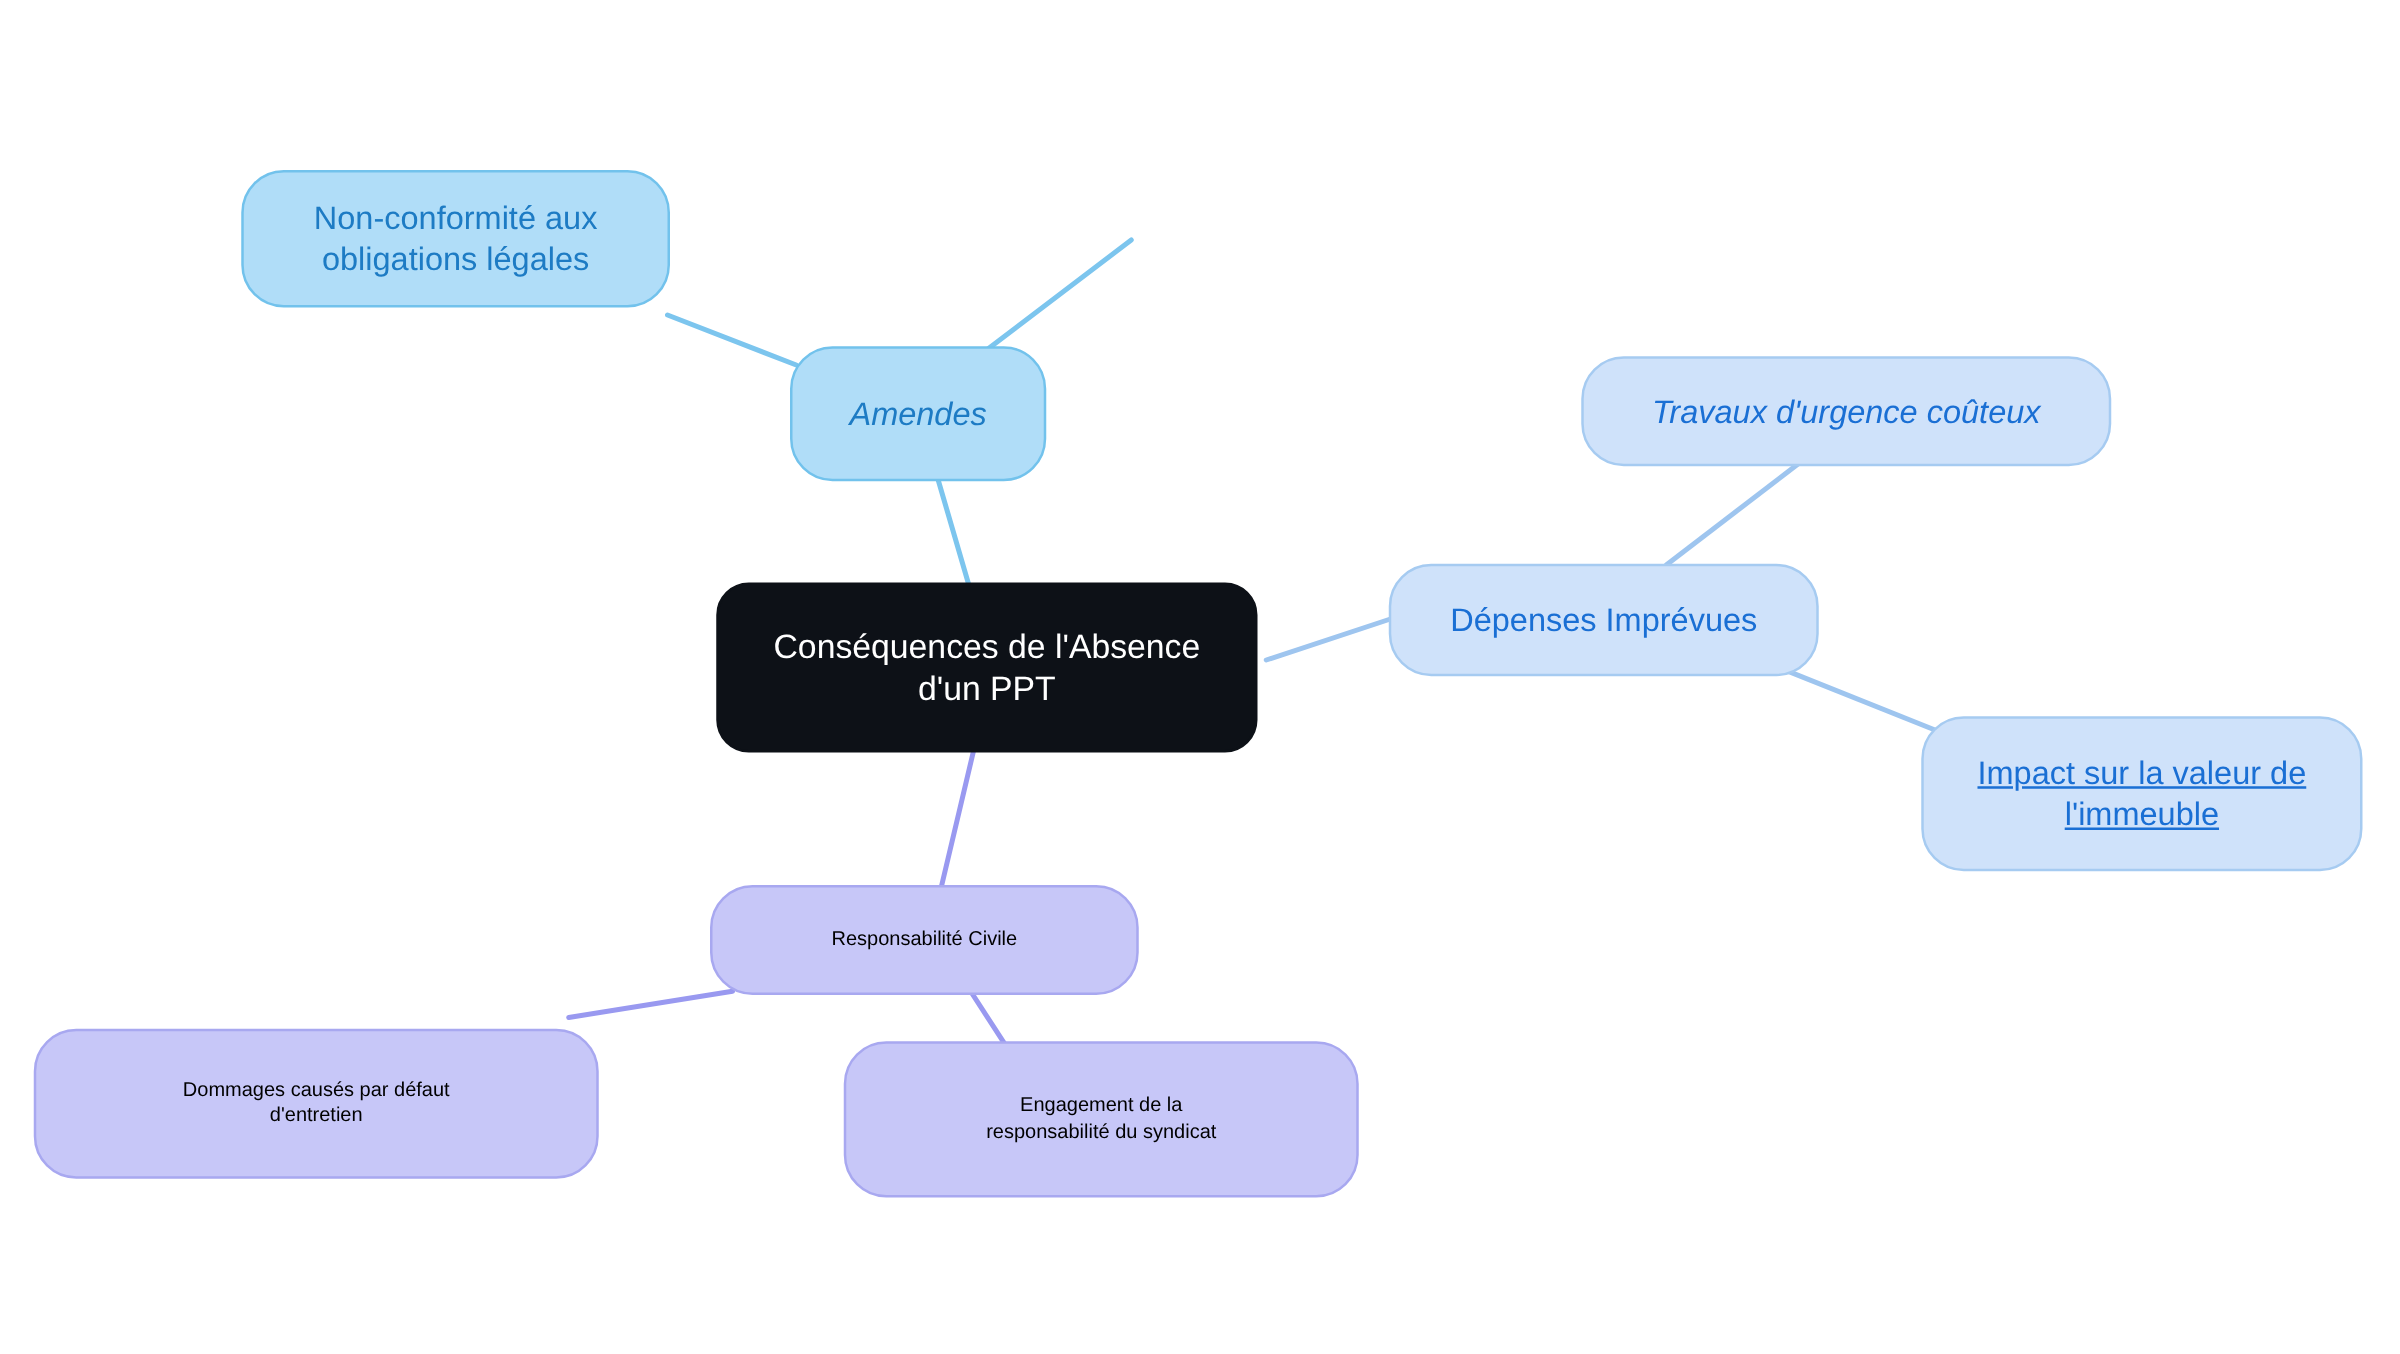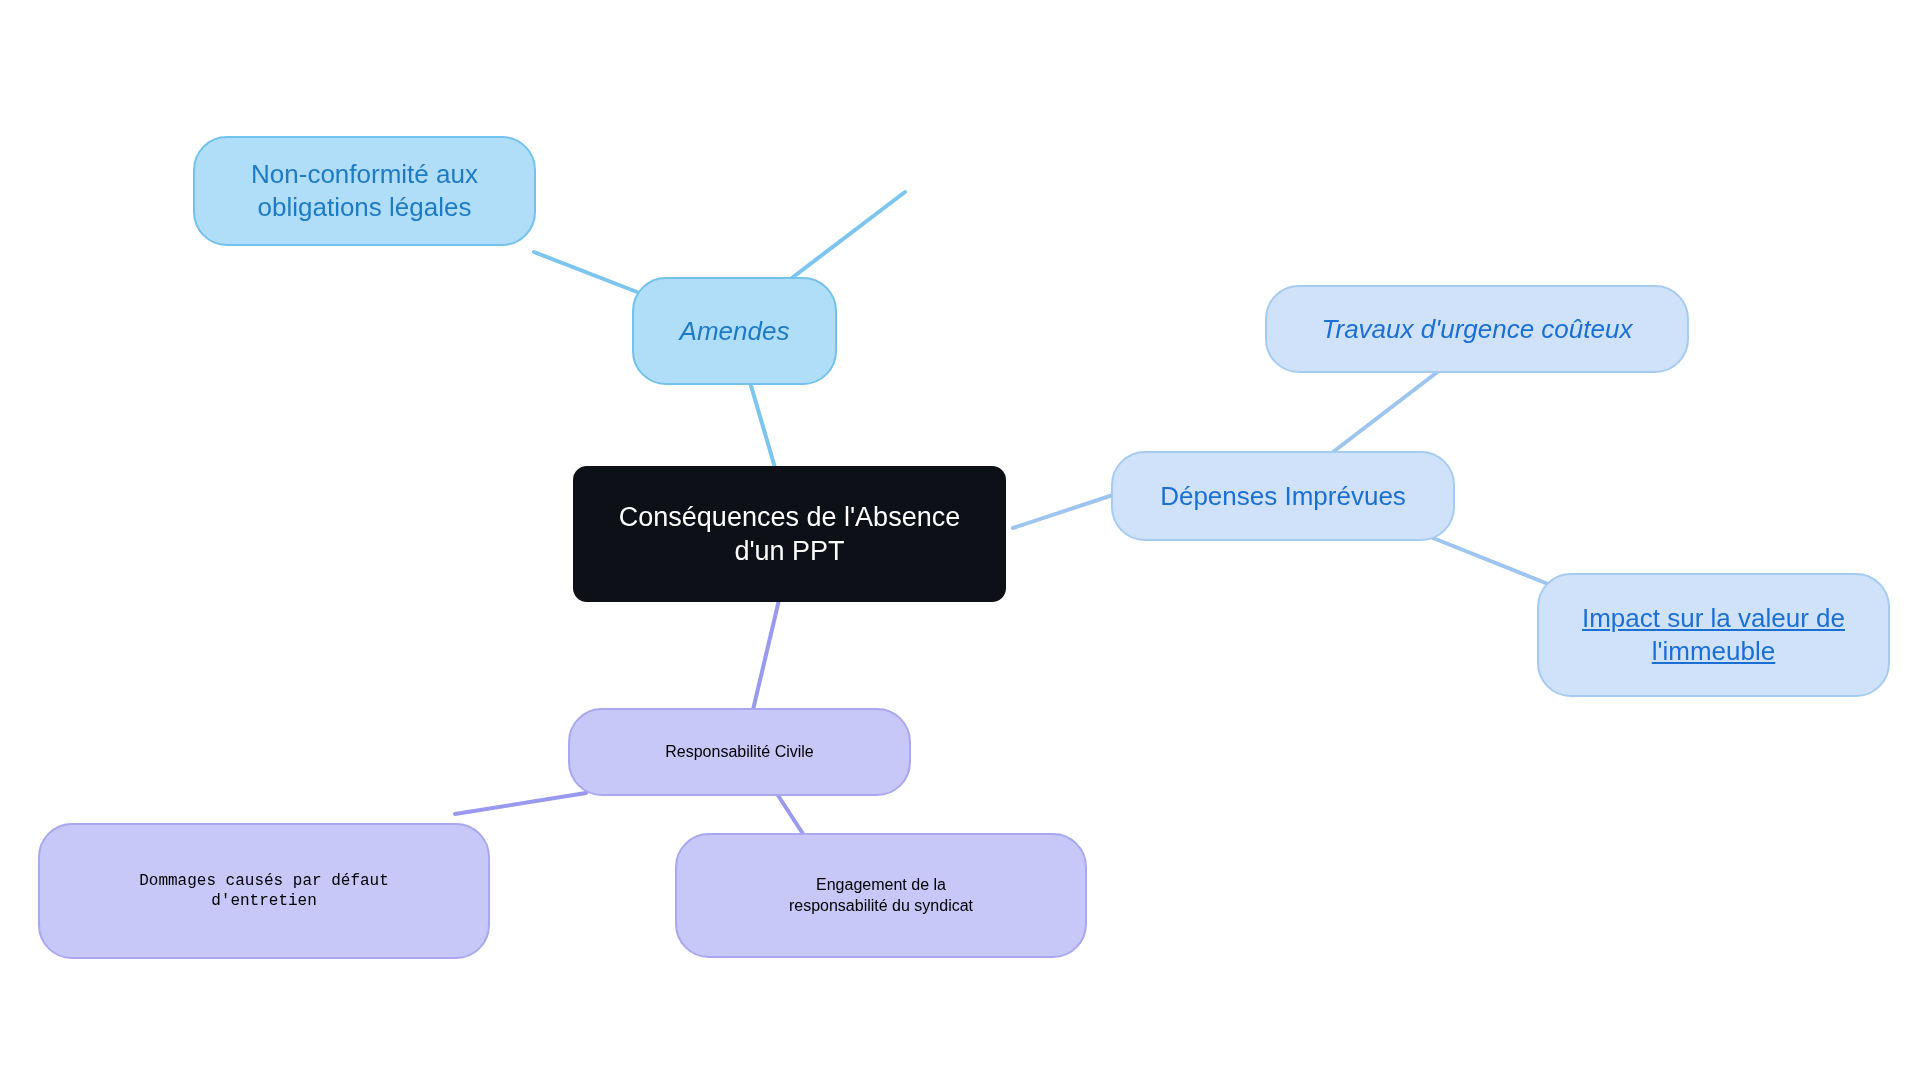--- a/index.html
+++ b/index.html
@@ -39,21 +39,21 @@
     border-radius: 34px;
     padding: 6px 18px;
     line-height: 1.26;
     white-space: pre-line;
   }
   .node-root {
     background: #0d1117;
     border-color: #0d1117;
     color: #ffffff;
     font-size: 27px;
-    border-radius: 14px;
+    border-radius: 26px;
   }
   .node-blue-a {
     background: #b0ddf8;
     border-color: #72c2ec;
     color: #1d7bc4;
     font-size: 26px;
   }
   .node-blue-b {
     background: #cfe2fa;
     border-color: #a6cbf1;
@@ -104,19 +104,19 @@
 
   <div class="node node-blue-b" style="left:1111px; top:451px; width:344px; height:90px;">Dépenses Imprévues</div>
 
   <div class="node node-blue-b" style="left:1265px; top:285px; width:424px; height:88px;font-style:italic;">Travaux d'urgence coûteux</div>
 
   <div class="node node-blue-b" style="left:1537px; top:573px; width:353px; height:124px;text-decoration:underline;">Impact sur la valeur de
 l'immeuble</div>
 
   <div class="node node-purple" style="left:568px; top:708px; width:343px; height:88px;">Responsabilité Civile</div>
 
-  <div class="node node-purple" style="left:38px; top:823px; width:452px; height:136px;font-family:Liberation Mono, monospace;">Dommages causés par défaut
+  <div class="node node-purple" style="left:27px; top:823px; width:452px; height:120px;">Dommages causés par défaut
 d'entretien</div>
 
   <div class="node node-purple" style="left:675px; top:833px; width:412px; height:125px;">Engagement de la
 responsabilité du syndicat</div>
 
 </div>
 
 </body></html>

